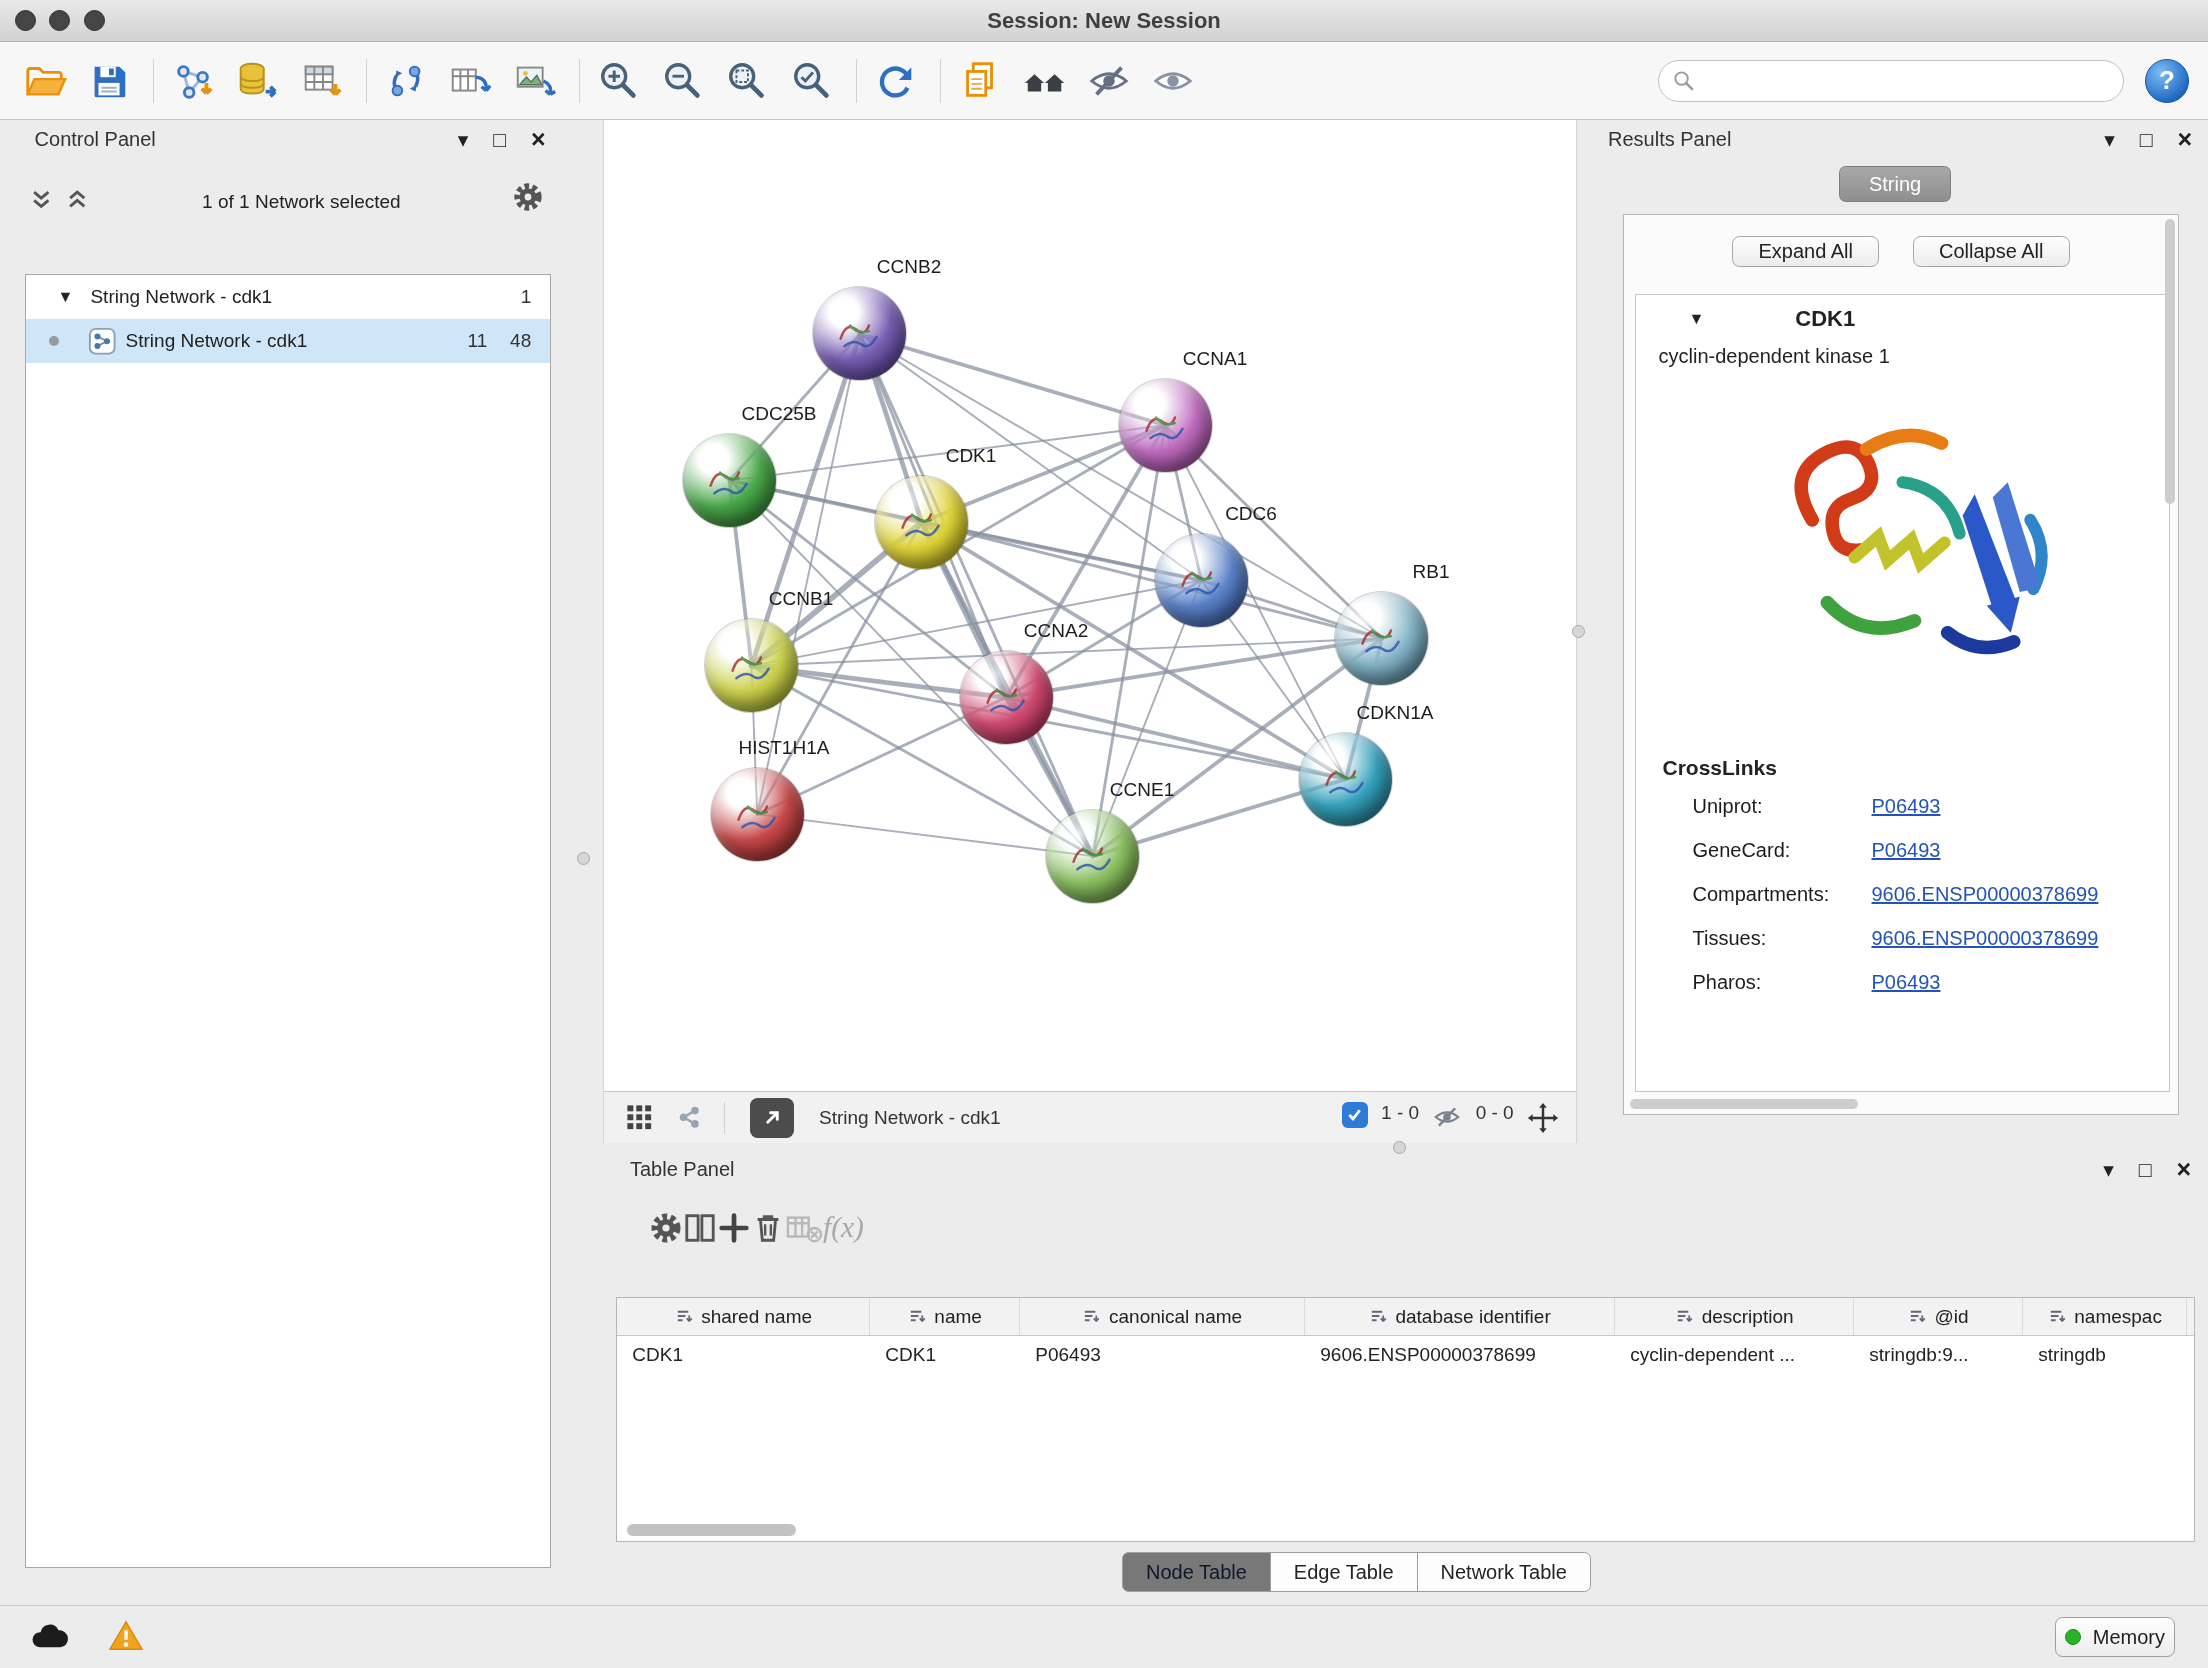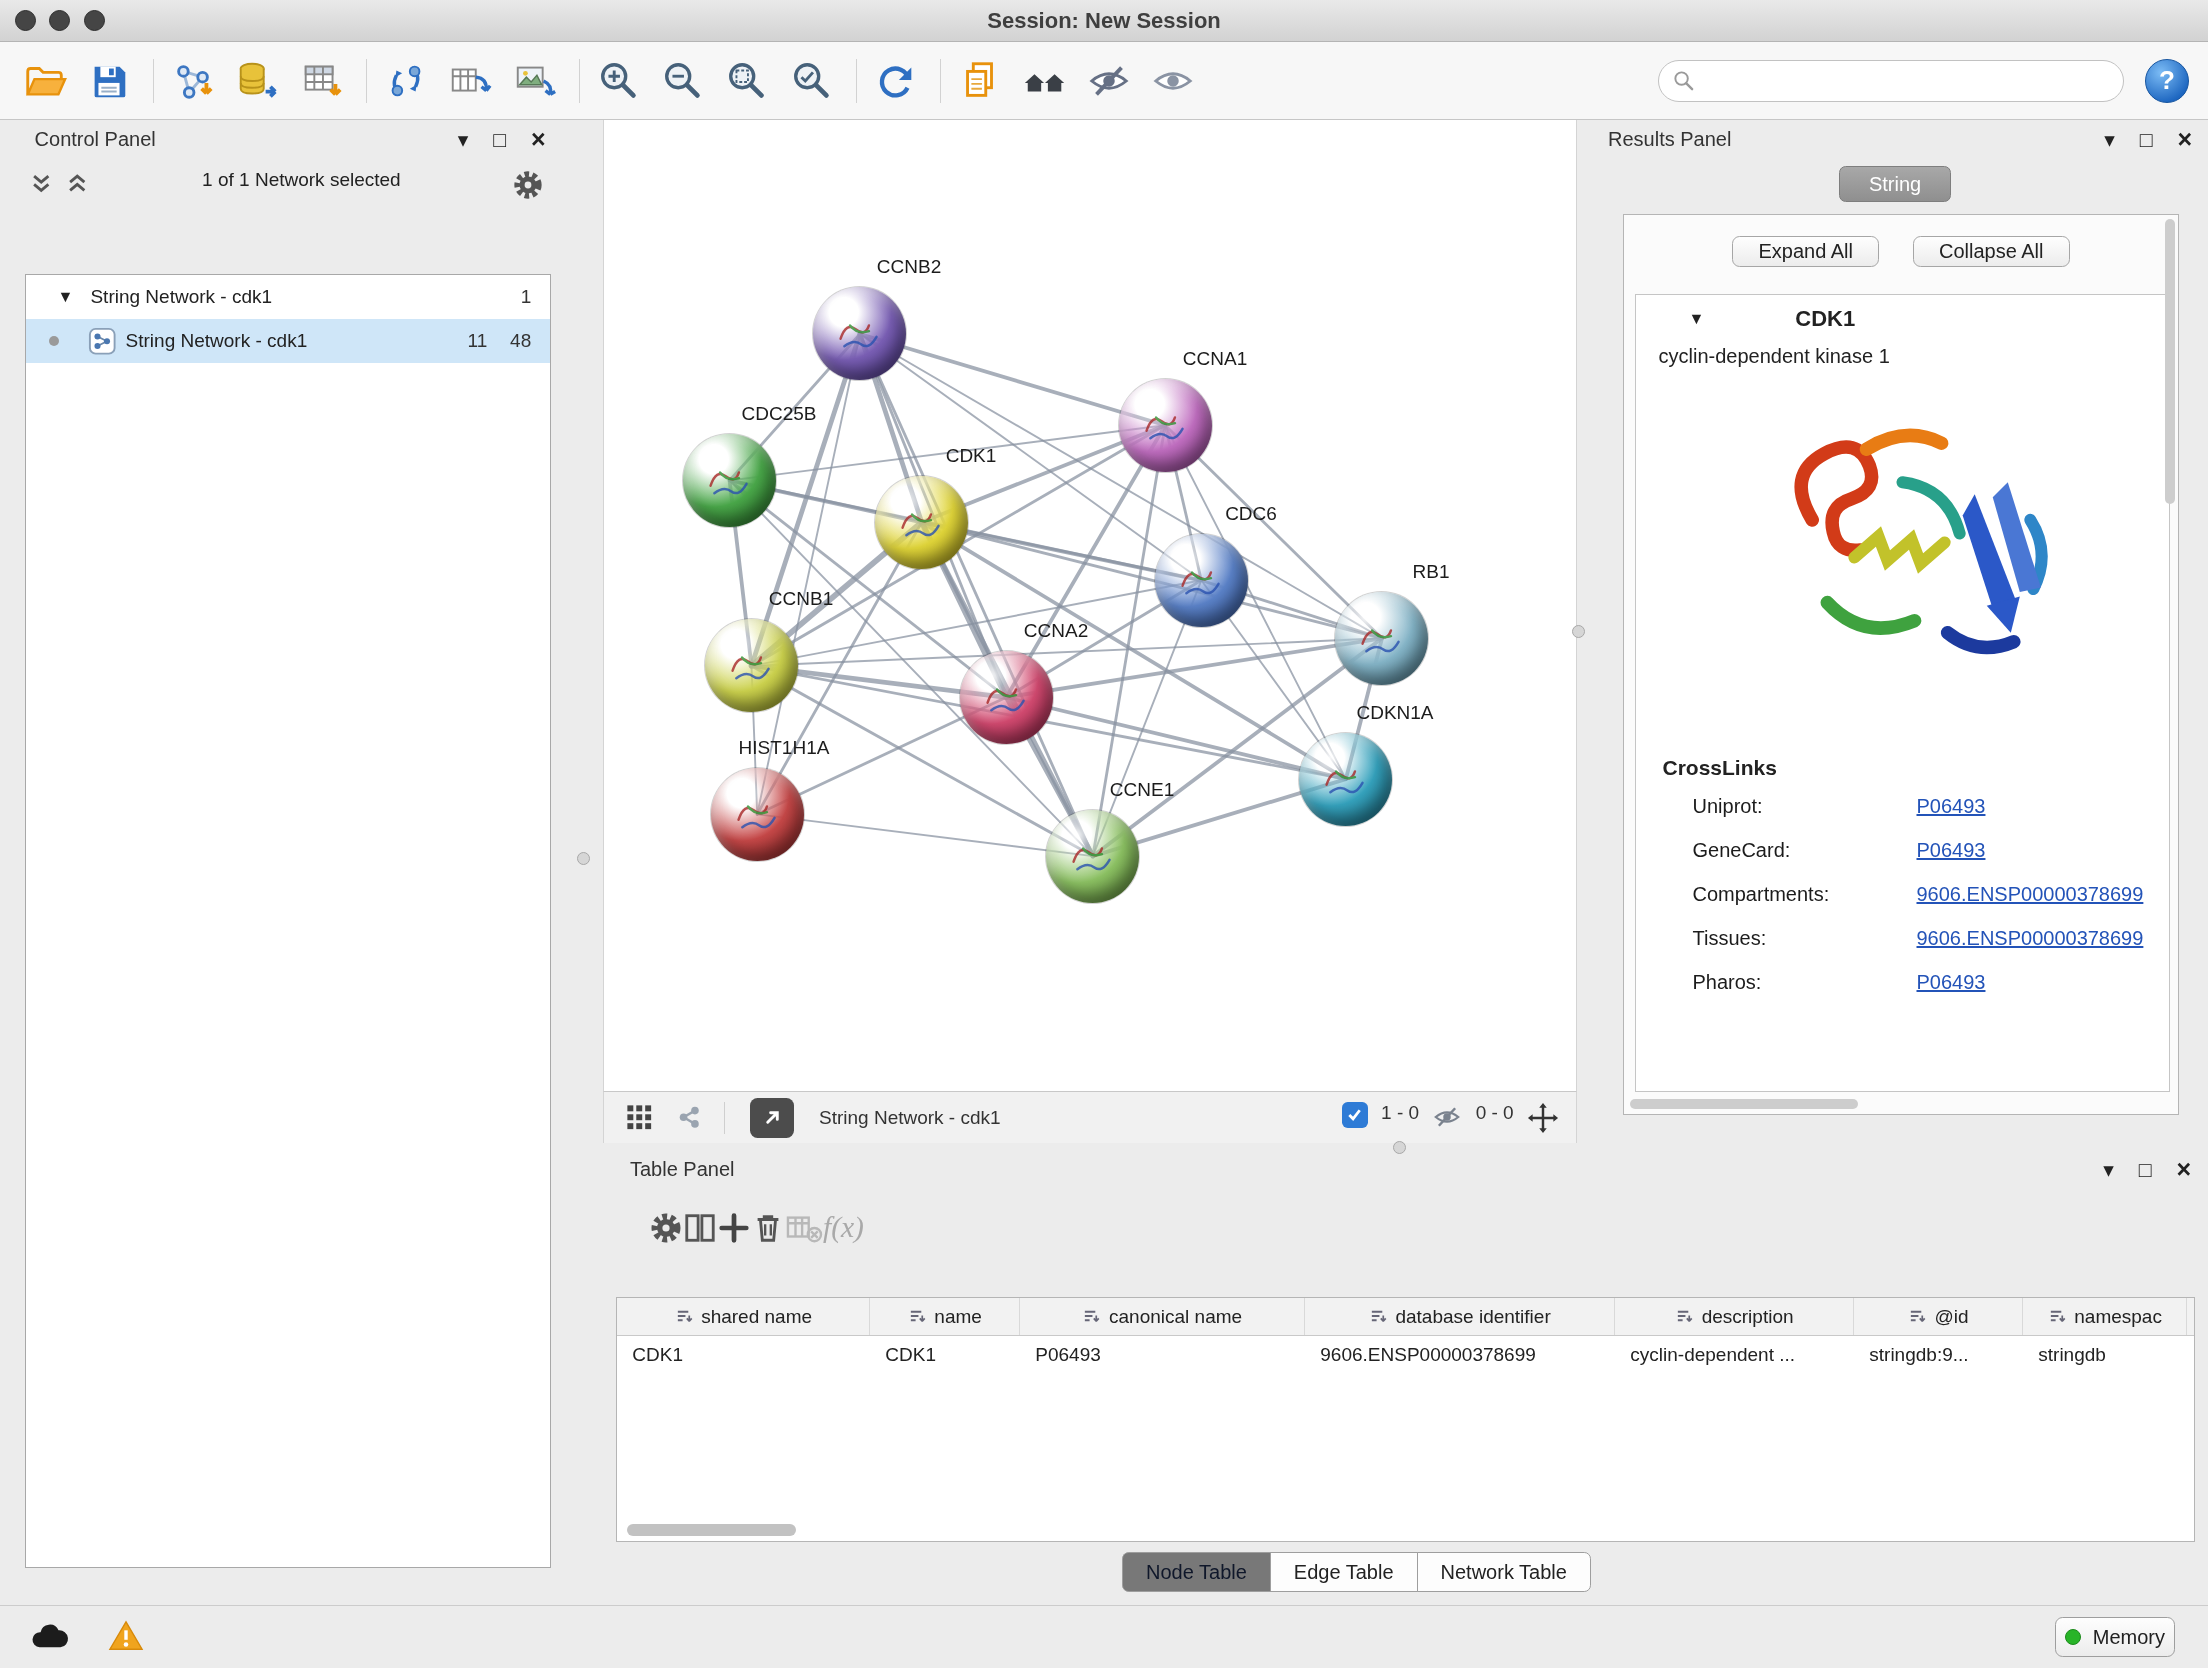--- a/index.html
+++ b/index.html
@@ -39,21 +39,21 @@
   .ph-x { font-weight:bold; font-size:25px; }
 
   
   .control-panel { position:absolute; left:7.6px; top:122px; width:555px; height:1465px; }
   .cp-tabs { display:flex; margin:7.6px 0 0 57px; }
   .cp-tab { border:1px solid #9a9a9a; margin-left:-1px; padding:5.7px 21px; font-size:19px;
     background:linear-gradient(#fdfdfd,#ebebeb); color:#222; height:38px; display:flex; align-items:center; }
   .cp-tab:first-child { border-radius:7.6px 0 0 7.6px; }
   .cp-tab:last-child { border-radius:0 7.6px 7.6px 0; }
   .cp-tab.sel { background:linear-gradient(#c4c4c4,#adadad); }
-  .cp-controls { display:flex; align-items:flex-start; height:44px; margin-top:13.3px; padding:0 19px; }
+  .cp-controls { display:flex; align-items:flex-end; height:44px; margin-top:13.3px; padding:0 19px; }
   .cp-status { flex:1; text-align:center; font-size:19px; color:#222; }
   .tree-box { position:absolute; left:17px; right:11.4px; top:152px; bottom:19px; background:#fff; border:1px solid #a8a8a8; }
   .tree-row { display:flex; align-items:center; height:44px; font-size:19px; }
   .tree-row.sel { background:#cfe6f8; }
   .tri { font-size:16px; color:#222; }
   .bullet { width:10.5px; height:10.5px; border-radius:50%; background:#9a9a9a; }
   .count { color:#333; text-align:right; }
 
   
   .net-canvas { position:absolute; left:603px; top:120px; width:974px; height:971px; background:#fff;
@@ -82,21 +82,21 @@
   .rp-box { position:absolute; left:42px; top:92px; width:556px; height:901px; border:1px solid #b5b5b5; background:#fbfbfb; }
   .rp-buttons { display:flex; justify-content:center; gap:34px; margin-top:21px; }
   .rp-btn { border:1px solid #a6a6a6; border-radius:7.6px; background:linear-gradient(#fefefe,#ececec);
     font-size:20px; color:#222; padding:3px 25px;text-align:right; }
   .rp-inner { position:absolute; left:10.5px; top:79px; width:535px; height:798px; border:1px solid #c5c5c5; background:#fff; overflow:hidden; }
   .rp-sec-head { display:flex; align-items:center; height:48px; }
   .rp-gene { font-weight:bold; font-size:22px; margin-left:91px; }
   .rp-desc { margin:1.9px 0 0 23px; font-size:20px; }
   .rp-imgwrap { text-align:center; margin-top:9.5px; }
   .rp-crosslinks { font-weight:bold; font-size:21px; margin:15px 0 3.8px 27px; }
-  .xrow { display:flex; align-items:center; height:44px; padding-left:57px; font-size:20px;gap:45px; }
+  .xrow { display:flex; align-items:center; height:44px; padding-left:57px; font-size:20px; }
   .xlabel { width:179px; color:#1c1c1c; }
   .xval { color:#2353b8; text-decoration:underline; }
   .rp-vscroll { position:absolute; right:2.9px; top:3.8px; width:10.5px; height:285px; background:#cdcdcd; border-radius:5.7px; }
   .rp-hscroll { position:absolute; left:5.7px; bottom:4.8px; width:228px; height:10.5px; background:#cdcdcd; border-radius:5.7px; }
 
   
   .table-panel { position:absolute; left:603px; top:1152px; width:1605px; height:453px; }
   .tp-toolbar { display:flex; align-items:center; margin:17px 0 0 46px; height:49px; }
   .tp-table { position:absolute; left:13.3px; top:145px; width:1579px; height:245px; border:1px solid #b5b5b5; background:#fff; overflow:hidden; }
   .tp-hrow { display:flex; height:38px; background:#f2f2f2; border-bottom:1px solid #c9c9c9; }

